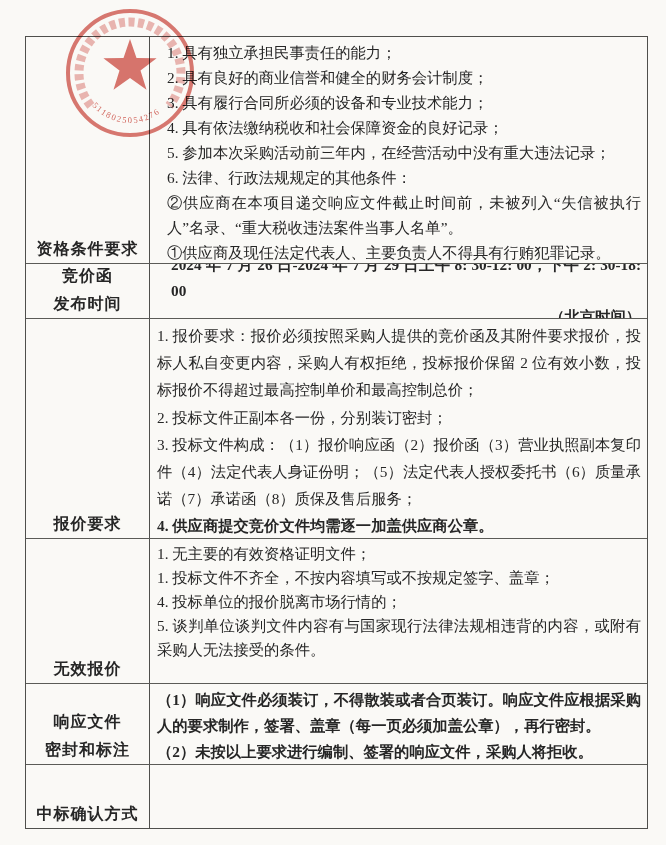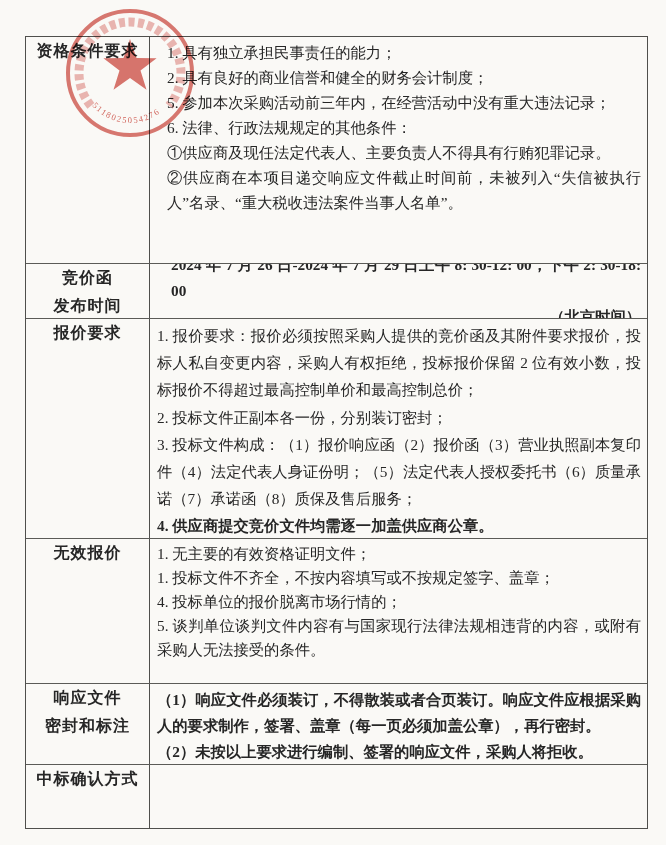--- a/index.html
+++ b/index.html
@@ -23,21 +23,21 @@
   }
   .trow{display:flex;box-sizing:border-box;border-top:1px solid #5b5b57;}
   .trow:first-child{border-top:none;}
   .r1{height:226px;} .r2{height:55px;gap:14px;} .r3{height:220px;}
   .r4{height:145px;} .r5{height:81px;} .r6{flex:1;}
   .label-cell{
     width:124px;flex:0 0 124px;
     border-right:1px solid #4f4f4c;
     box-sizing:border-box;
     display:flex;flex-direction:column;
-    align-items:center;justify-content:flex-start;
+    align-items:center;justify-content:flex-end;
     font-weight:bold;font-size:16px;line-height:28px;
     letter-spacing:1px;
     overflow:hidden;
   }
   .content-cell{
     flex:1;box-sizing:border-box;
     padding:3px 6px 0 7px;
     font-size:15.3px;
     overflow:hidden;
   }
@@ -66,24 +66,26 @@
 
   <div class="doc-table">
 
     <div class="trow r1">
       <div class="label-cell">
         <div>资格条件要求</div>
       </div>
       <div class="content-cell">
         <div class="item">1. 具有独立承担民事责任的能力；</div>
         <div class="item">2. 具有良好的商业信誉和健全的财务会计制度；</div>
+        <div class="item">3. 具有履行合同所必须的设备和专业技术能力；</div>
+        <div class="item">4. 具有依法缴纳税收和社会保障资金的良好记录；</div>
         <div class="item">5. 参加本次采购活动前三年内，在经营活动中没有重大违法记录；</div>
         <div class="item">6. 法律、行政法规规定的其他条件：</div>
+        <div class="item">②供应商在本项目递交响应文件截止时间前，未被列入“失信被执行人”名录、“重大税收违法案件当事人名单”。</div>
         <div class="item">①供应商及现任法定代表人、主要负责人不得具有行贿犯罪记录。</div>
-        <div class="item">②供应商在本项目递交响应文件截止时间前，未被列入“失信被执行人”名录、“重大税收违法案件当事人名单”。</div>
       </div>
     </div>
 
     <div class="trow r2">
       <div class="label-cell">
         <div>竞价函</div>
         <div>发布时间</div>
       </div>
       <div class="content-cell">
         <div class="item bold">2024 年 7 月 26 日-2024 年 7 月 29 日上午 8: 30-12: 00，下午 2: 30-18: 00</div>

